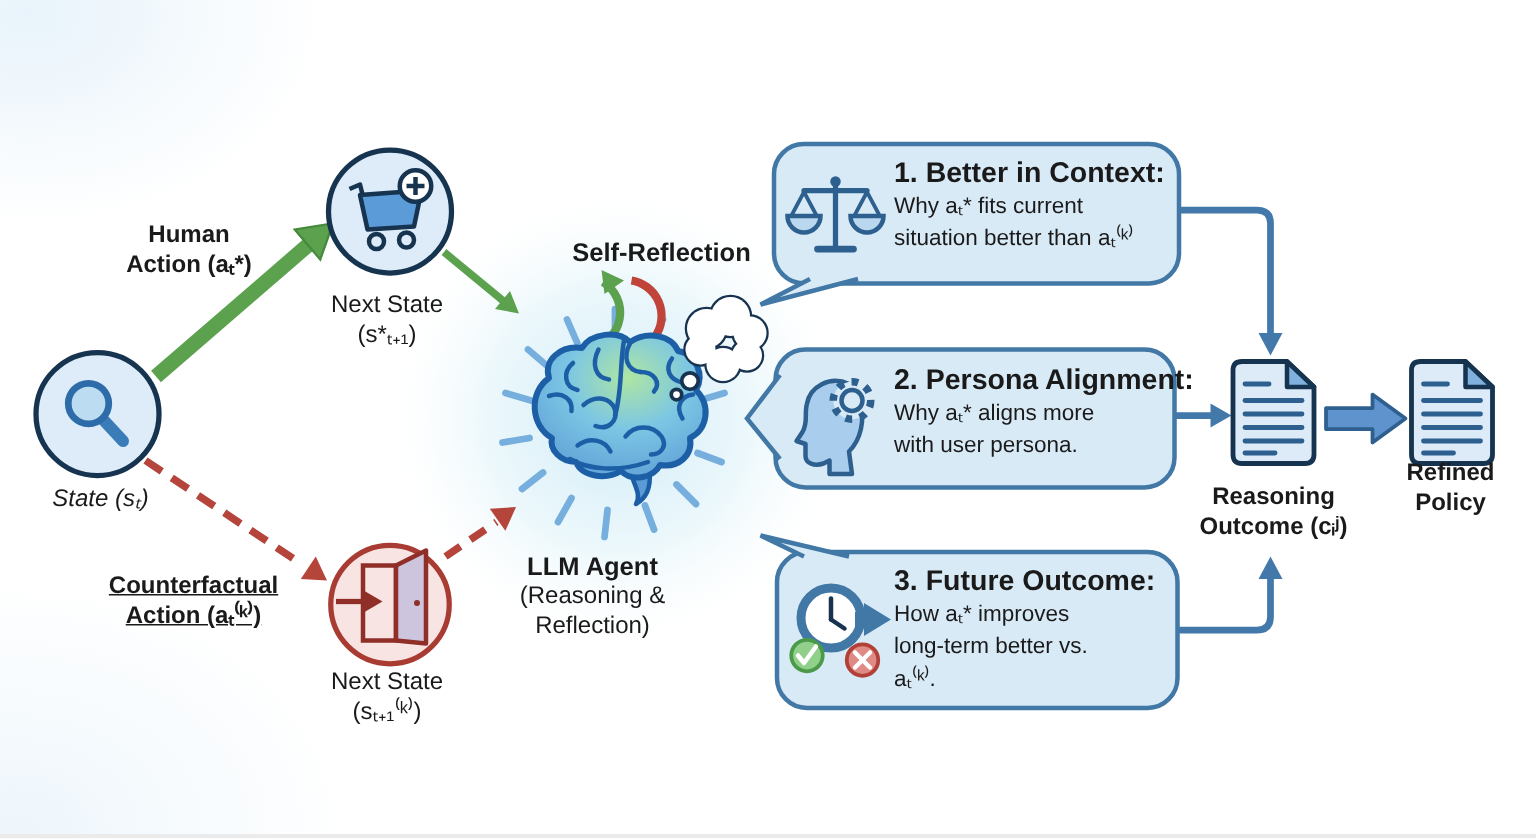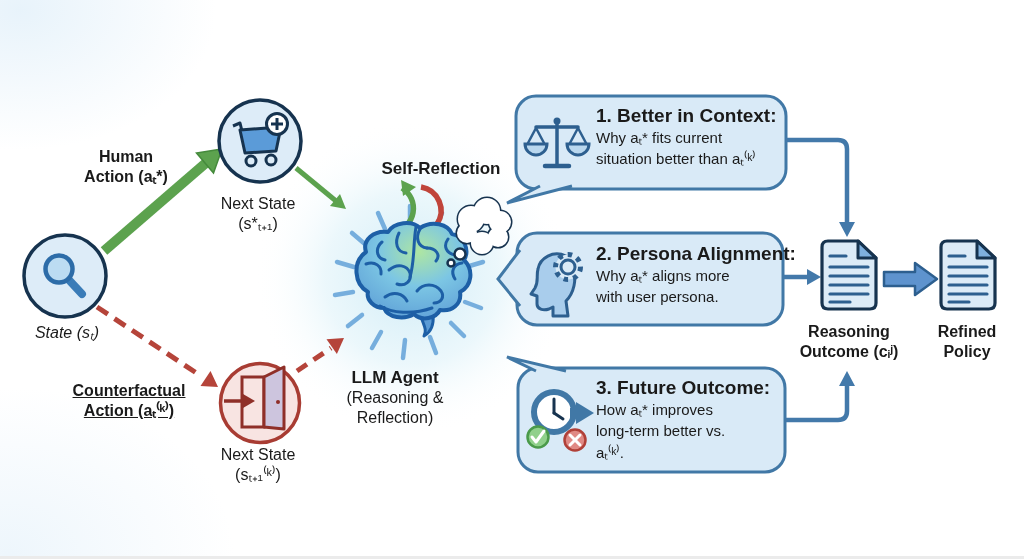--- a/index.html
+++ b/index.html
@@ -293,19 +293,19 @@
     <div>How aₜ* improves</div>
     <div>long-term better vs.</div>
     <div>aₜ⁽ᵏ⁾.</div>
   </div>
 
   <div class="lbl b" style="left:849px;top:322px;">
     <div>Reasoning</div>
     <div>Outcome (cᵢʲ)</div>
   </div>
 
-  <div class="lbl b" style="left:967px;top:322px;">
+  <div class="lbl b" style="left:967px;top:306px;">
     <div>Refined</div>
     <div>Policy</div>
   </div>
 
   <div class="bottom-strip"></div>
 </div>
 
 </body></html>

